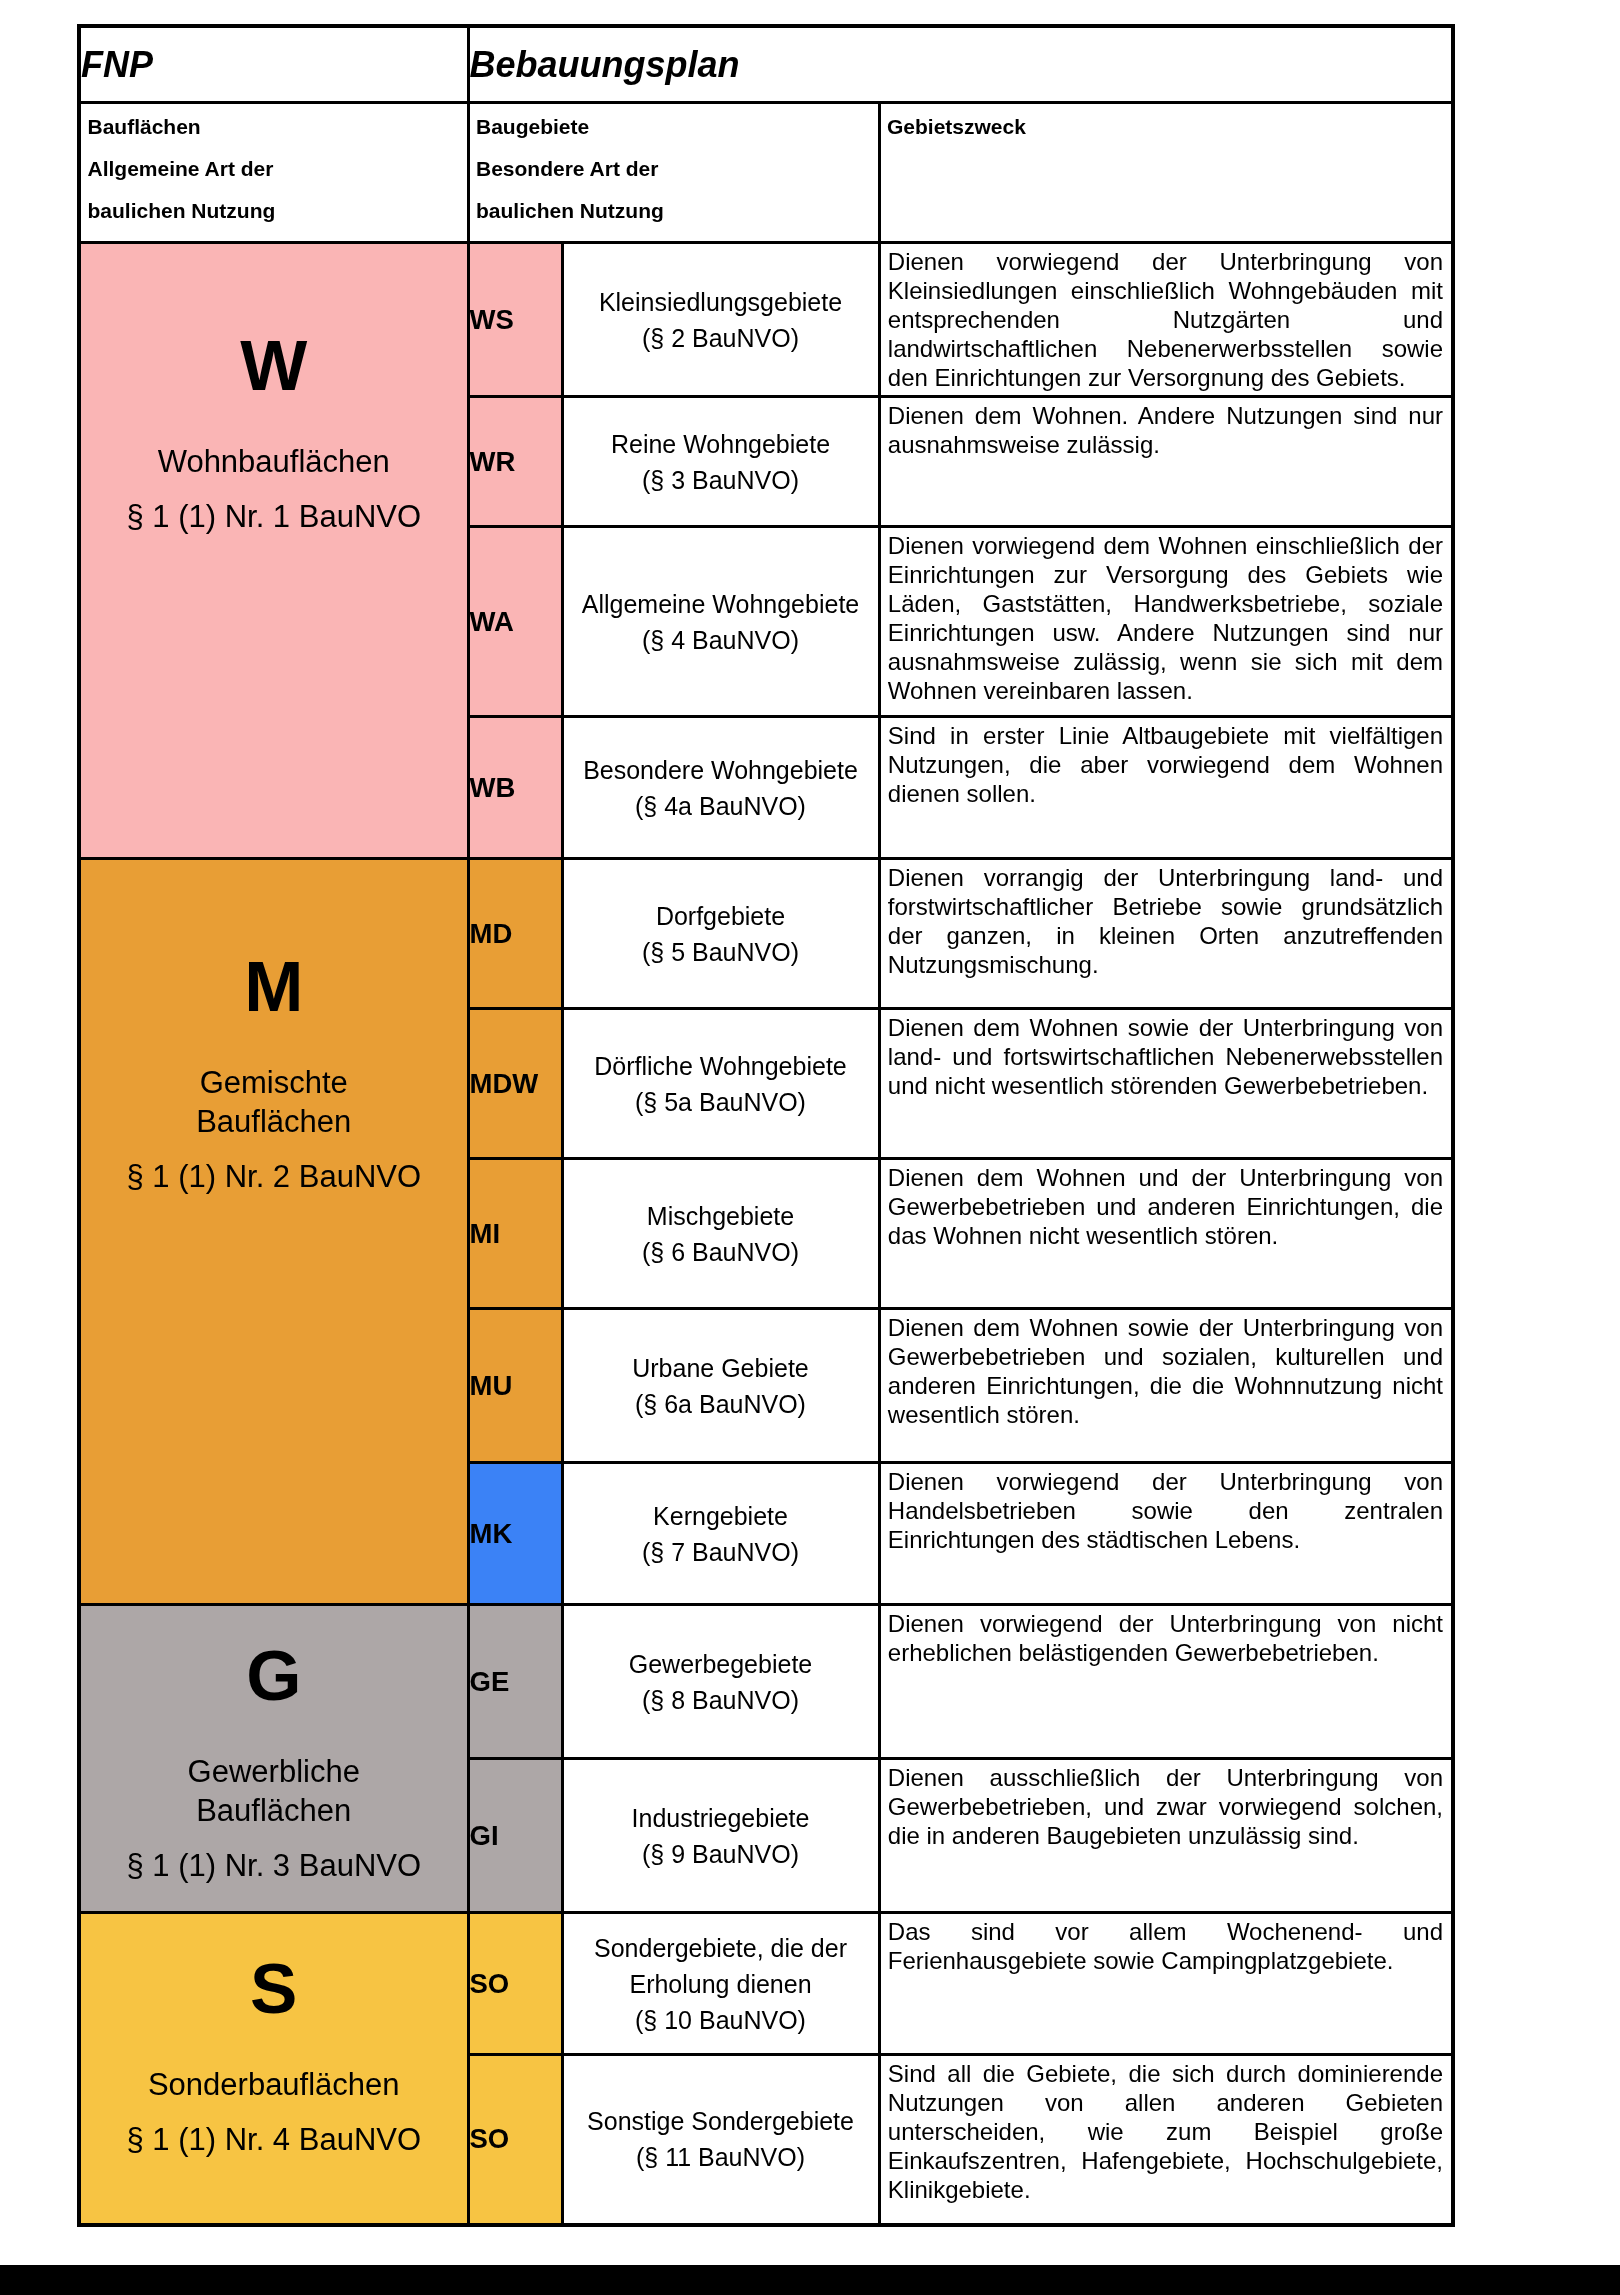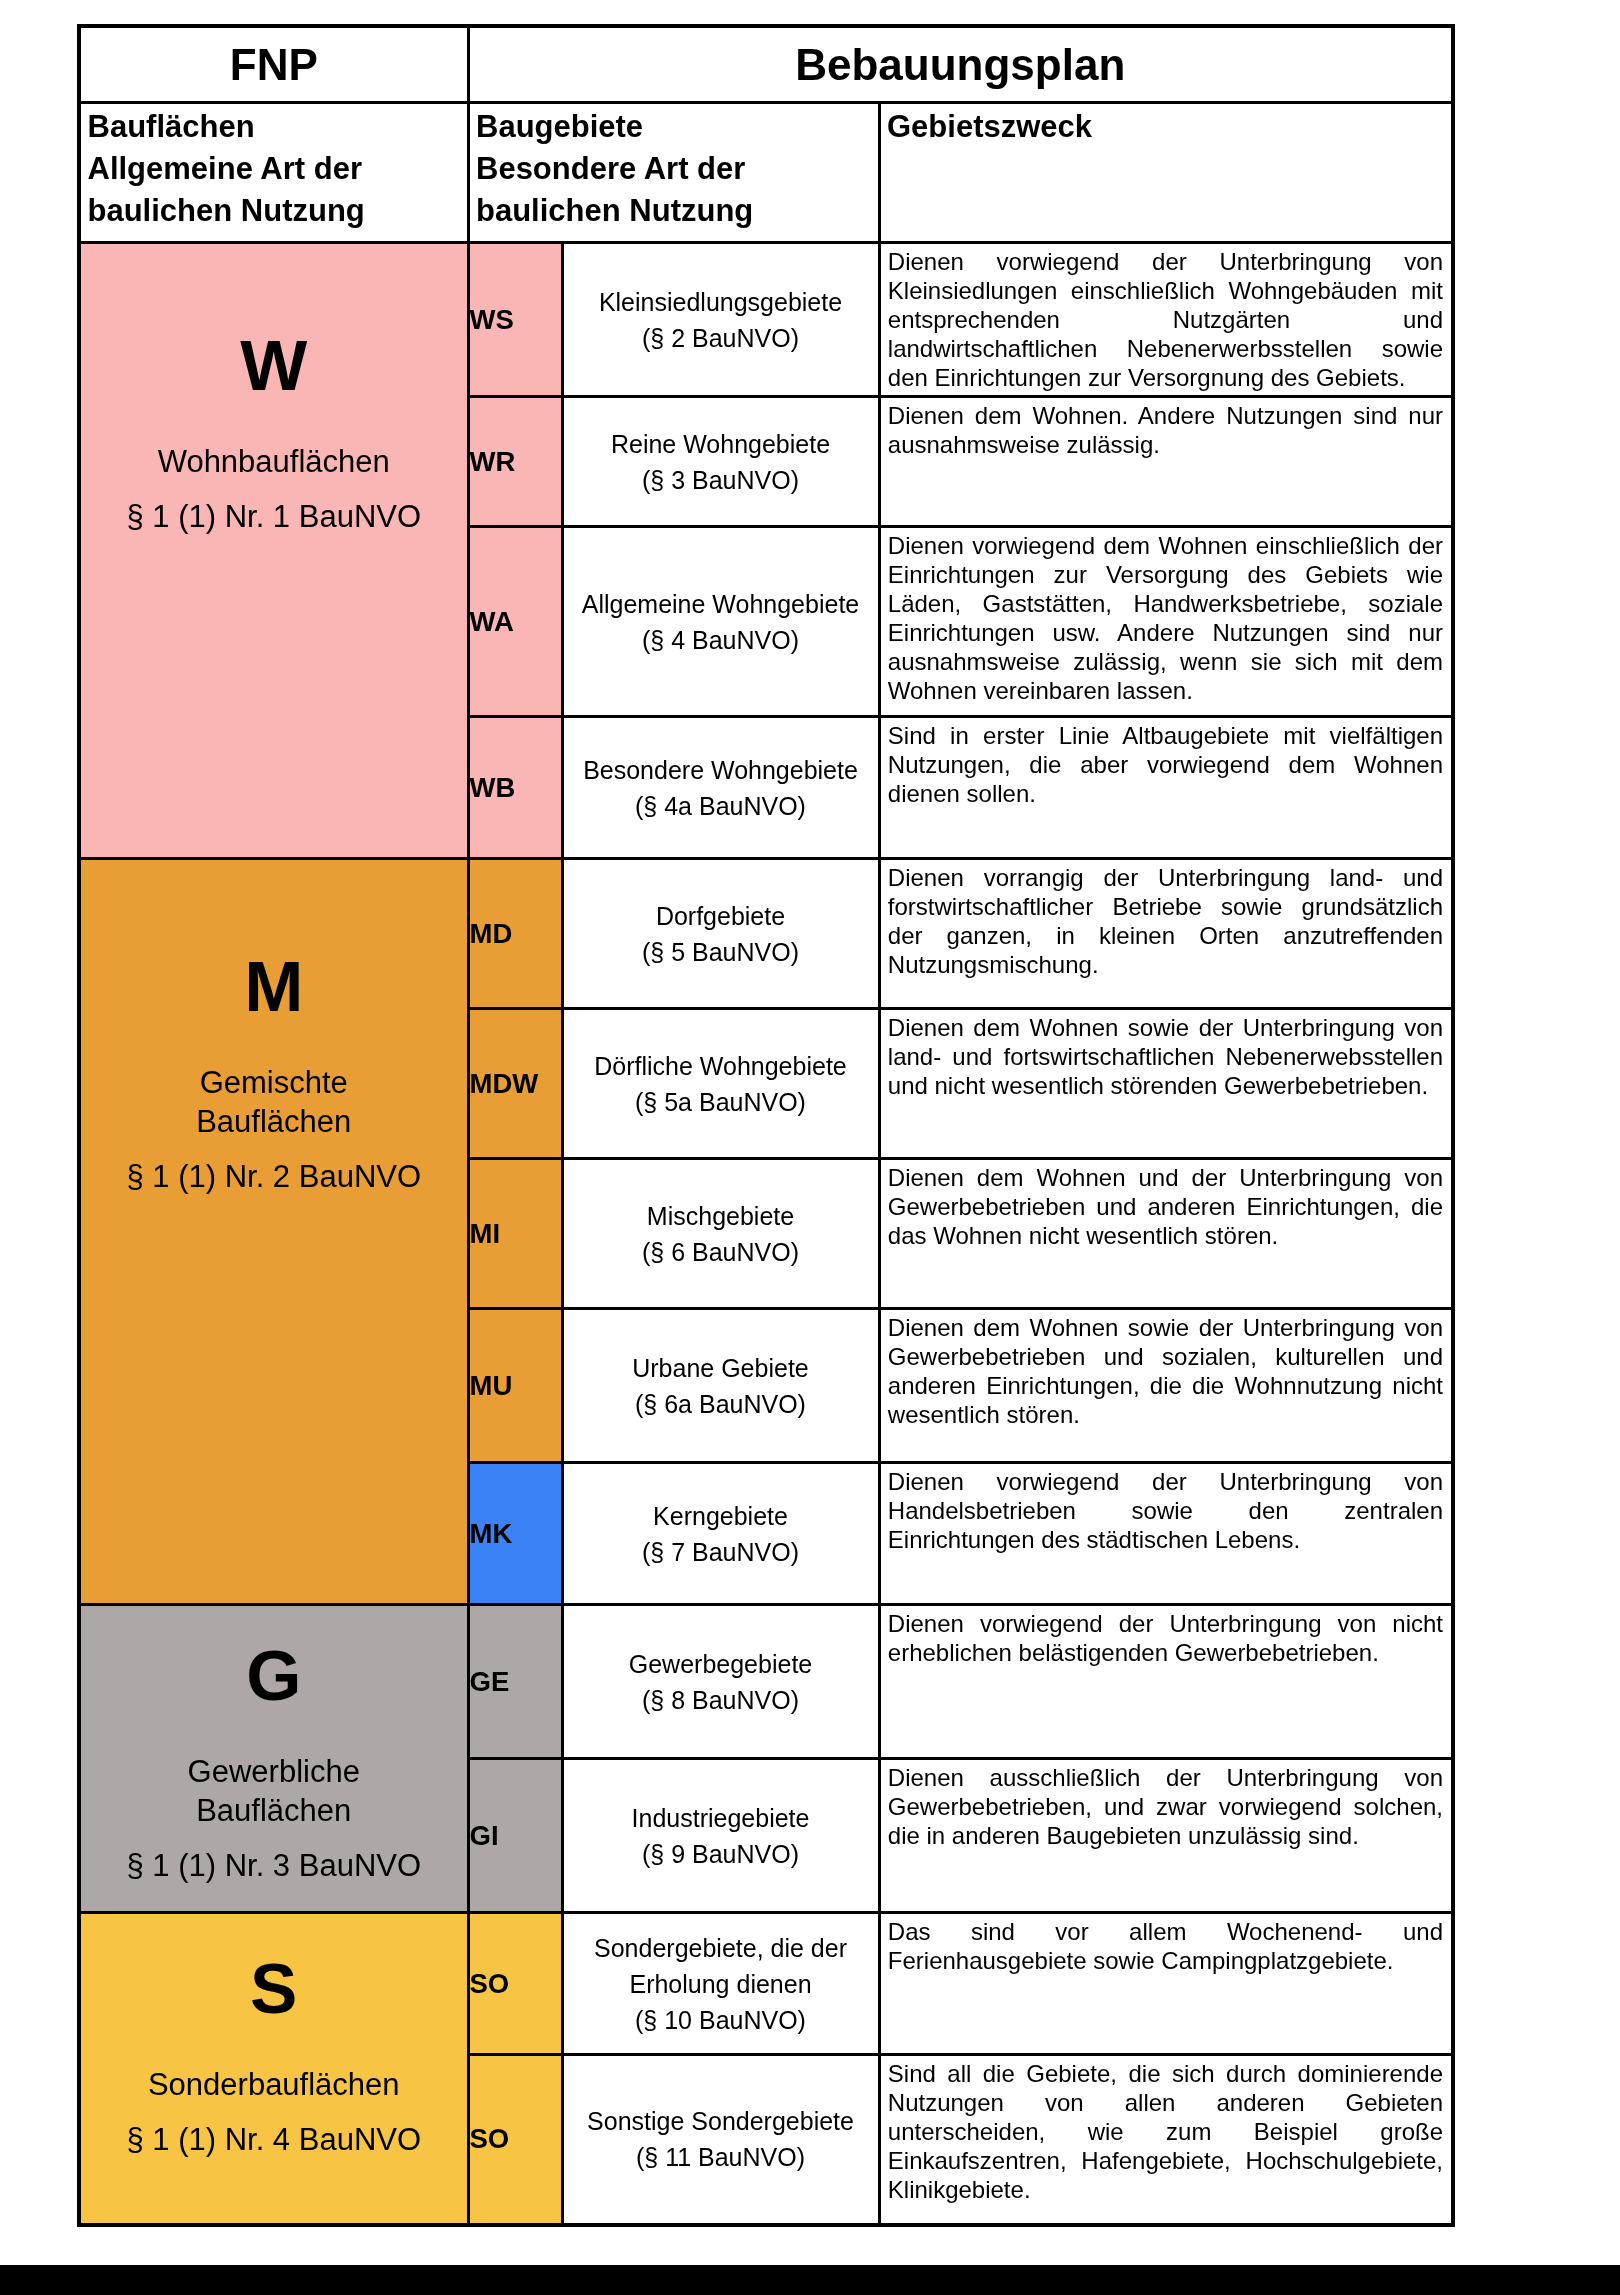--- a/index.html
+++ b/index.html
@@ -15,27 +15,28 @@
     width:1373px;
     border-collapse:collapse;
     table-layout:fixed;
     border:4.9px solid #000;
   }
   td { border:3.2px solid #000; padding:0; vertical-align:middle; }
 
   
   td.h1 {
     height:73px;
-    font-size:44px; font-weight:bold;
-    text-align:center;
+    font-size:36px; font-weight:bold;
+    text-align:left;
+    font-style:italic;
   }
   
   td.h2 {
     height:134px;
-    font-size:31px; font-weight:bold;
+    font-size:21px; font-weight:bold;
     line-height:42px;
     text-align:left; vertical-align:top;
     padding:1.6px 6.5px;
     white-space:pre-line;
   }
 
   
   td.group { text-align:center; vertical-align:middle; overflow:hidden; }
   .gwrap { display:flex; flex-direction:column; align-items:center; justify-content:center; height:100%; }
   .gletter { font-size:71px; font-weight:bold; line-height:81px; }

